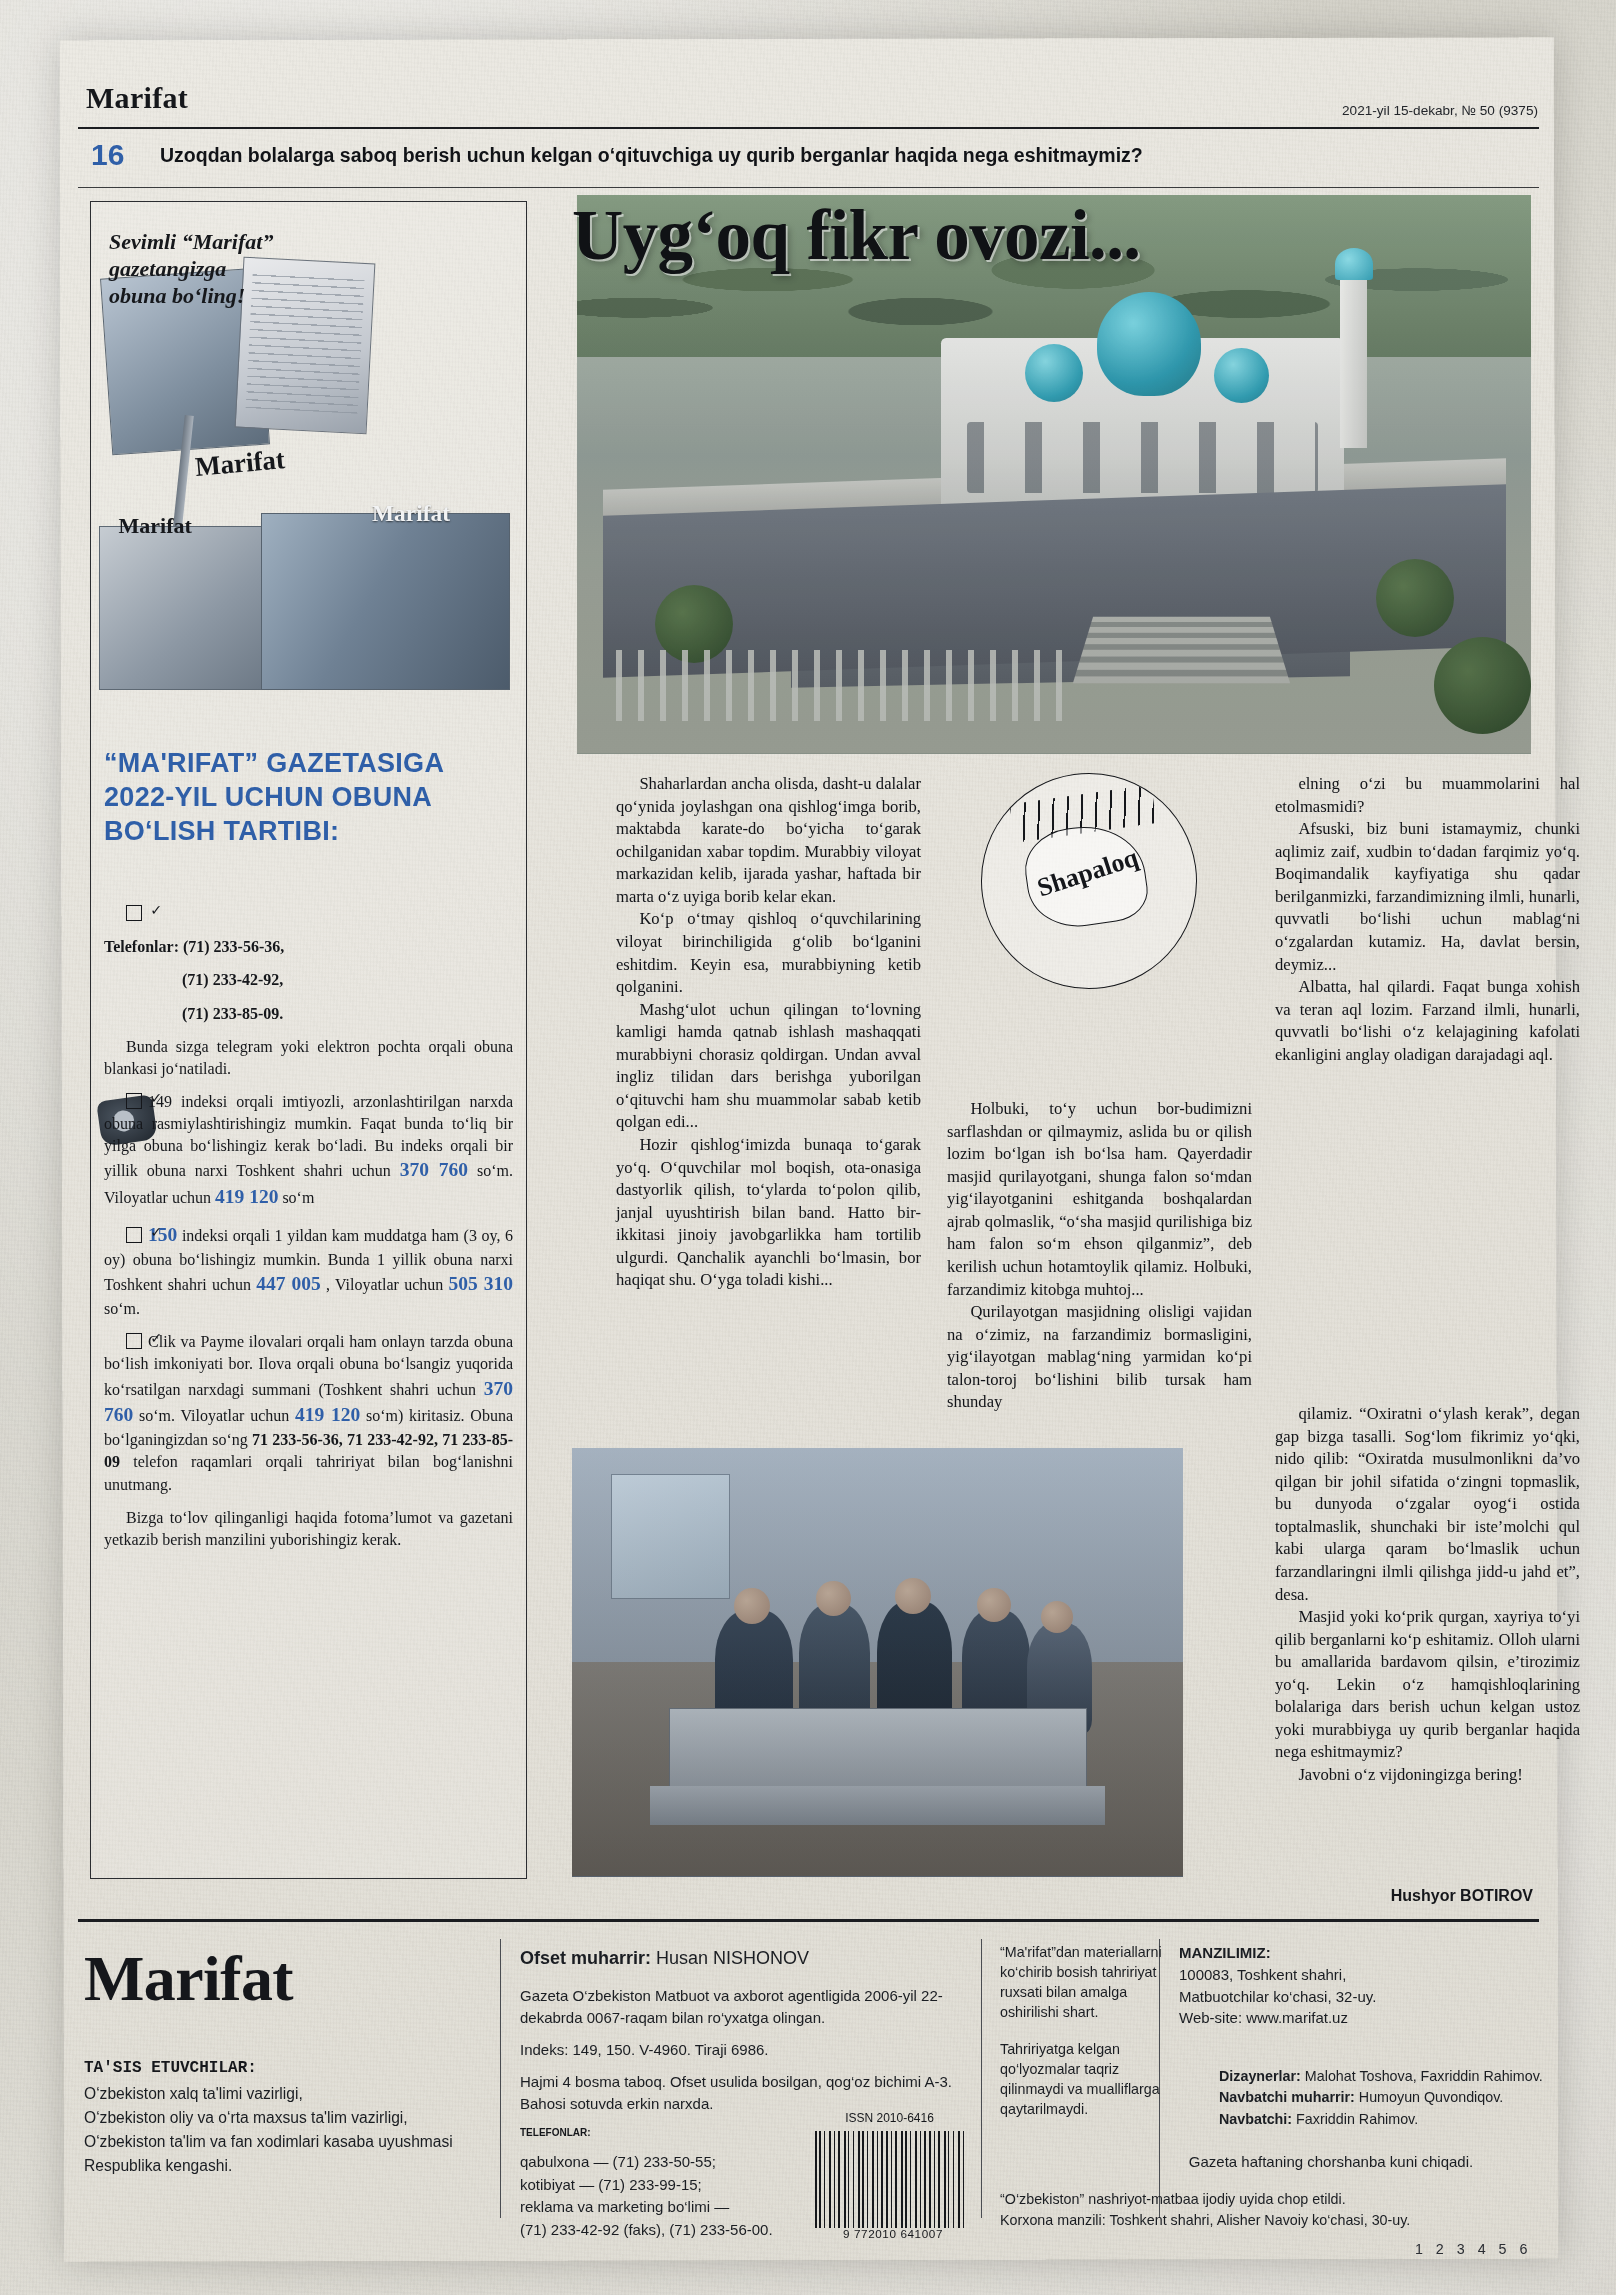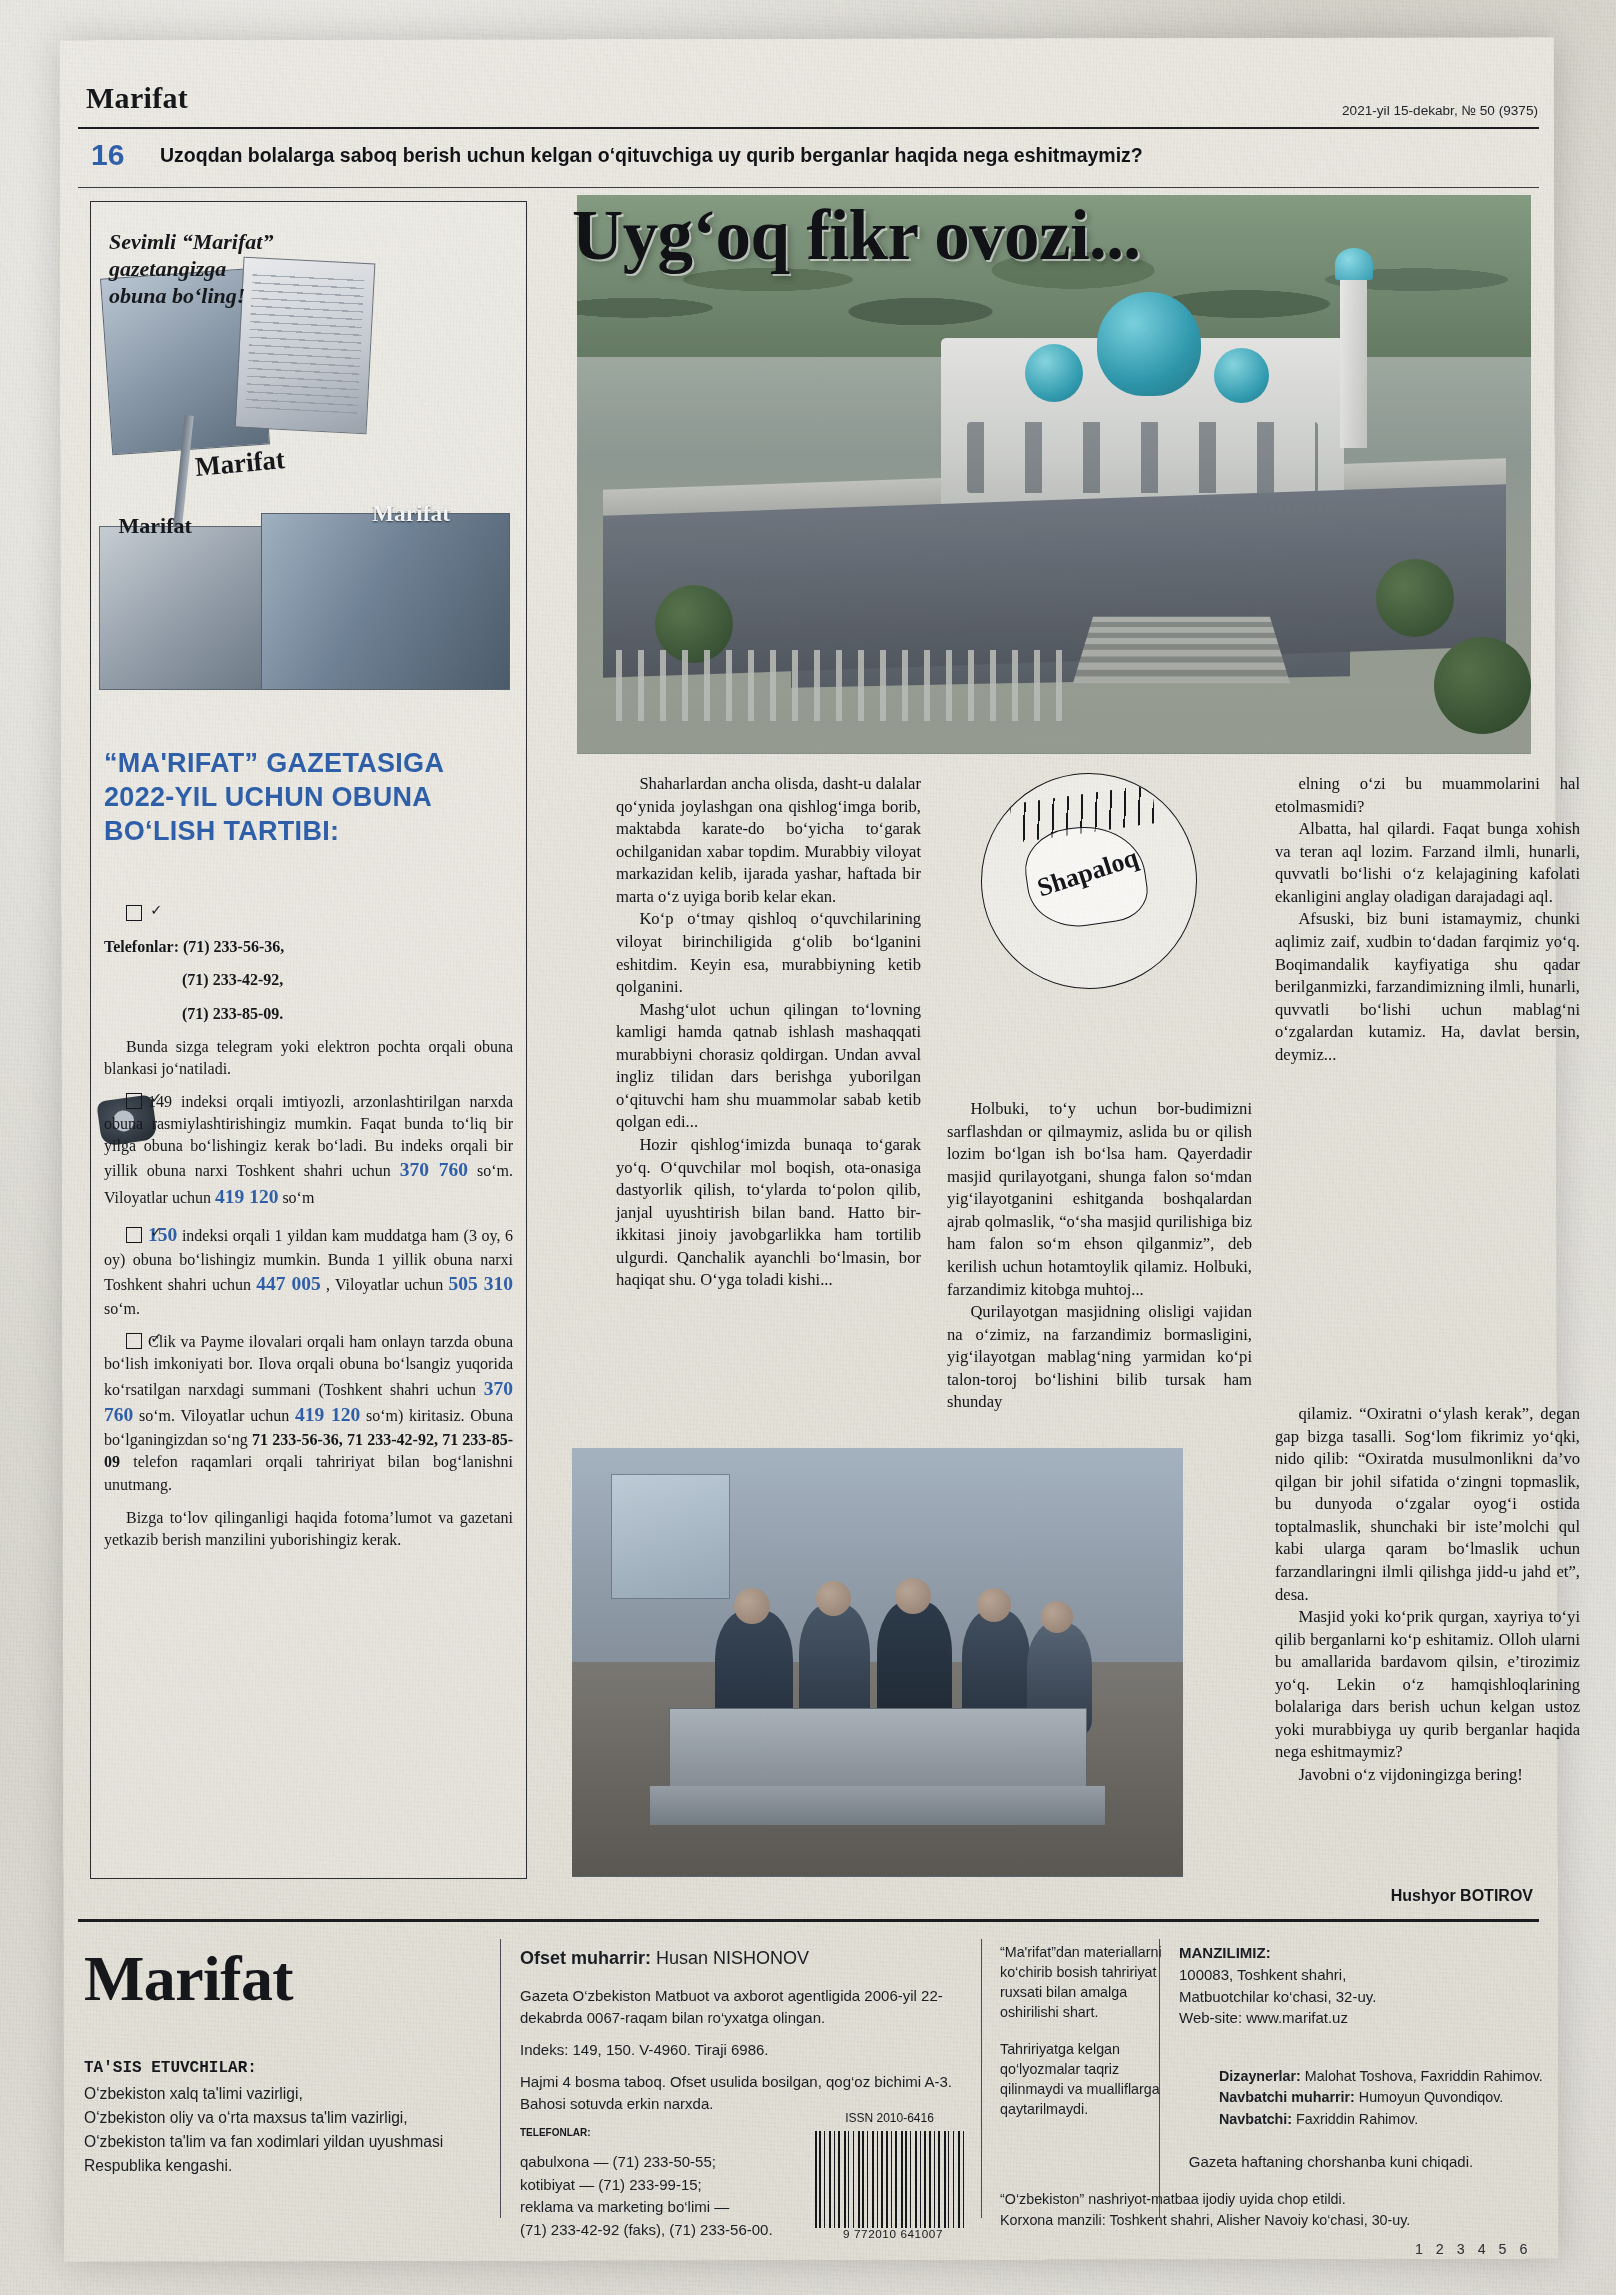--- a/index.html
+++ b/index.html
@@ -485,22 +485,22 @@
     <div class="word">Shapaloq</div>
   </div>
 
   <div class="col colB" style="top:1098px;">
     <p>Holbuki, to‘y uchun bor-budimizni sarflashdan or qilmaymiz, aslida bu or qilish lozim bo‘lgan ish bo‘lsa ham. Qayerdadir masjid qurilayotgani, shunga falon so‘mdan yig‘ilayotganini eshitganda boshqalardan ajrab qolmaslik, “o‘sha masjid qurilishiga biz ham falon so‘m ehson qilganmiz”, deb kerilish uchun hotamtoylik qilamiz. Holbuki, farzandimiz kitobga muhtoj...</p>
     <p>Qurilayotgan masjidning olisligi vajidan na o‘zimiz, na farzandimiz bormasligini, yig‘ilayotgan mablag‘ning yarmidan ko‘pi talon-toroj bo‘lishini bilib tursak ham shunday</p>
   </div>
 
   <div class="col colC">
     <p>elning o‘zi bu muammolarini hal etolmasmidi?</p>
+    <p>Afsuski, biz buni istamaymiz, chunki aqlimiz zaif, xudbin to‘dadan farqimiz yo‘q. Boqimandalik kayfiyatiga shu qadar berilganmizki, farzandimizning ilmli, hunarli, quvvatli bo‘lishi uchun mablag‘ni o‘zgalardan kutamiz. Ha, davlat bersin, deymiz...</p>
     <p>Albatta, hal qilardi. Faqat bunga xohish va teran aql lozim. Farzand ilmli, hunarli, quvvatli bo‘lishi o‘z kelajagining kafolati ekanligini anglay oladigan darajadagi aql.</p>
-    <p>Afsuski, biz buni istamaymiz, chunki aqlimiz zaif, xudbin to‘dadan farqimiz yo‘q. Boqimandalik kayfiyatiga shu qadar berilganmizki, farzandimizning ilmli, hunarli, quvvatli bo‘lishi uchun mablag‘ni o‘zgalardan kutamiz. Ha, davlat bersin, deymiz...</p>
   </div>
 
   <div class="col" style="left:1231px;top:1403px;width:305px;">
     <p>qilamiz. “Oxiratni o‘ylash kerak”, degan gap bizga tasalli. Sog‘lom fikrimiz yo‘qki, nido qilib: “Oxiratda musulmonlikni da’vo qilgan bir johil sifatida o‘zingni topmaslik, bu dunyoda o‘zgalar oyog‘i ostida toptalmaslik, shunchaki bir iste’molchi qul kabi ularga qaram bo‘lmaslik uchun farzandlaringni ilmli qilishga jidd-u jahd et”, desa.</p>
     <p>Masjid yoki ko‘prik qurgan, xayriya to‘yi qilib berganlarni ko‘p eshitamiz. Olloh ularni bu amallarida bardavom qilsin, e’tirozimiz yo‘q. Lekin o‘z hamqishloqlarining bolalariga dars berish uchun kelgan ustoz yoki murabbiyga uy qurib berganlar haqida nega eshitmaymiz?</p>
     <p>Javobni o‘z vijdoningizga bering!</p>
   </div>
 
   <div class="class">
     <div class="wall"></div>
@@ -521,21 +521,21 @@
     <div class="tint"></div>
   </div>
 
   <div class="byline">Hushyor BOTIROV</div>
 
   <div class="f-rule"></div>
   <div class="f-logo">Marifat</div>
   <div class="f-founders-t">TA'SIS ETUVCHILAR:</div>
   <div class="f-founders" style="white-space:pre-line">O‘zbekiston xalq ta'limi vazirligi,
 O‘zbekiston oliy va o‘rta maxsus ta'lim vazirligi,
-O‘zbekiston ta'lim va fan xodimlari yildan uyushmasi Respublika kengashi.</div>
+O‘zbekiston ta'lim va fan xodimlari kasaba uyushmasi Respublika kengashi.</div>
 
   <div class="vline" style="left:500px;top:1939px;height:279px;"></div>
   <div class="vline" style="left:981px;top:1939px;height:279px;"></div>
   <div class="vline" style="left:1159px;top:1939px;height:279px;"></div>
 
   <div class="f-col2">
     <div class="ed"><b>Ofset muharrir:</b> <span>Husan NISHONOV</span></div>
     <div style="margin-bottom:10.4px">Gazeta O‘zbekiston Matbuot va axborot agentligida 2006-yil 22-dekabrda 0067-raqam bilan ro‘yxatga olingan.</div>
     <div style="margin-bottom:10.4px">Indeks: 149, 150. V-4960. Tiraji 6986.</div>
     <div>Hajmi 4 bosma taboq. Ofset usulida bosilgan, qog‘oz bichimi A-3. Bahosi sotuvda erkin narxda.</div>

